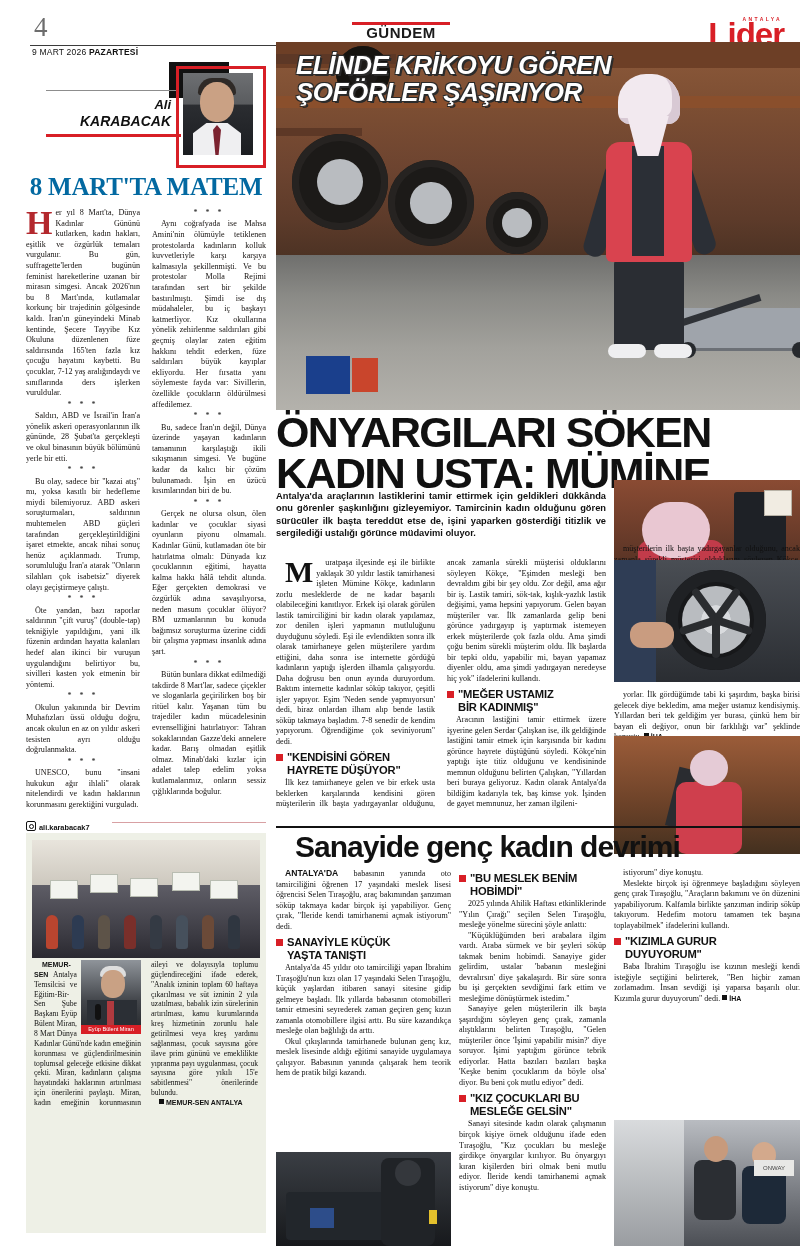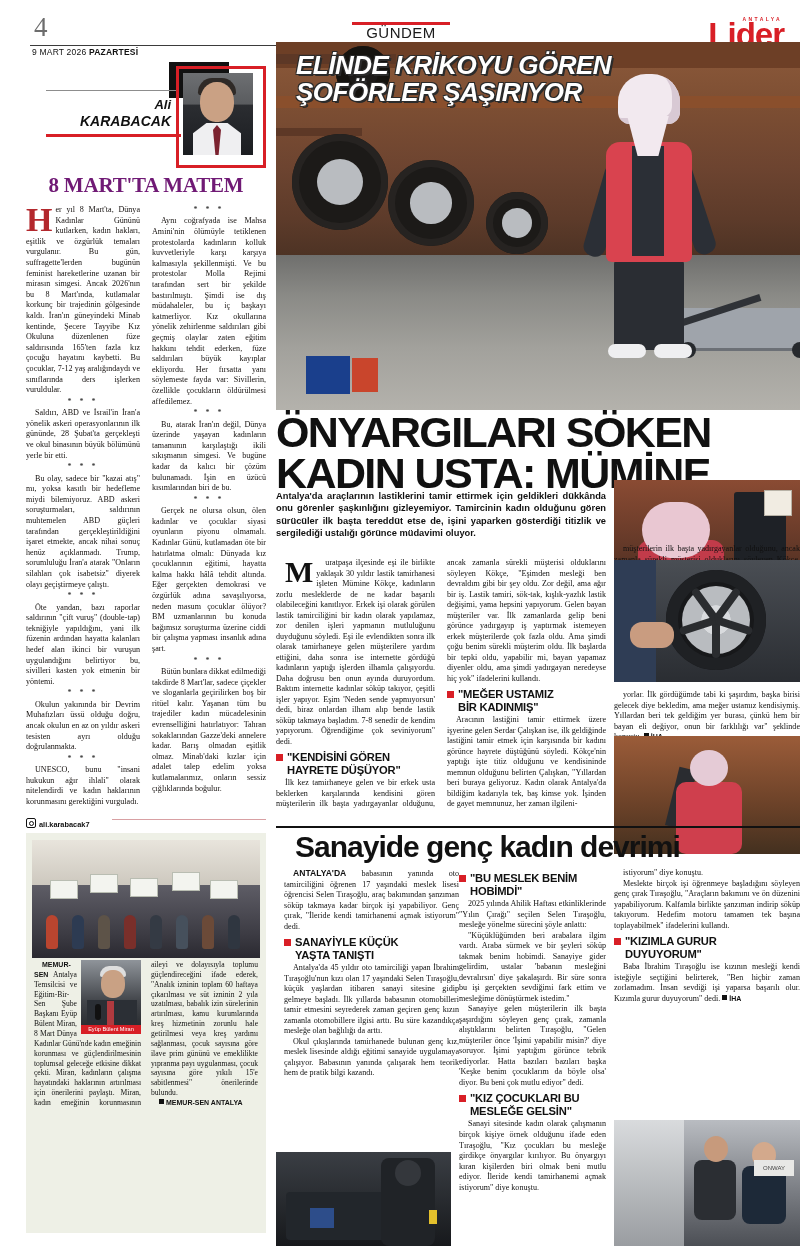--- a/index.html
+++ b/index.html
@@ -12,21 +12,21 @@
   
   .masthead{position:absolute;left:0;top:0;width:800px;height:52px;}
   .folio{position:absolute;left:34px;top:14px;font-family:"Liberation Serif",serif;
          font-size:27px;color:#6d6d6d;line-height:1;}
   .folio-rule{position:absolute;left:30px;top:45px;width:270px;height:1px;background:#3b3b3b;}
   .dateline{position:absolute;left:32px;top:47px;font-family:"Liberation Sans",sans-serif;
             font-size:8.5px;letter-spacing:.2px;color:#111;white-space:nowrap;}
   .dateline b{font-weight:700;}
   .section-rule{position:absolute;left:352px;top:22px;width:98px;height:3px;background:#d81f26;}
   .section-name{position:absolute;left:352px;top:24px;width:98px;text-align:center;
-      font-family:"Liberation Sans",sans-serif;font-size:15px;letter-spacing:.5px;color:#1b1b1b;}
+      font-family:"Liberation Sans",sans-serif;font-size:15px;letter-spacing:.5px;color:#1b1b1b;font-weight:bold;}
   .section-underline{position:absolute;left:345px;top:45px;width:112px;height:1px;background:#3b3b3b;}
   .logo{position:absolute;right:16px;top:16px;text-align:right;}
   .logo-sub{font-family:"Liberation Sans",sans-serif;font-size:5px;font-weight:700;
     letter-spacing:2.4px;color:#d81f26;margin-right:2px;display:block;text-align:right;}
   .logo-main{font-family:"Liberation Sans",sans-serif;font-weight:700;
     font-size:33px;line-height:.8;color:#d81f26;letter-spacing:-1px;display:block;}
   .logo-bar{width:92px;height:4px;background:#d81f26;margin-left:auto;margin-top:1px;}
 
   
   .col-left{position:absolute;left:26px;top:62px;width:240px;}
@@ -43,21 +43,21 @@
       clip-path:polygon(28% 0,72% 0,100% 30%,100% 100%,0 100%,0 30%);}
   .author-photo .tie{position:absolute;left:30px;top:52px;width:8px;height:30px;background:#7b2330;
       clip-path:polygon(50% 0,100% 16%,70% 100%,30% 100%,0 16%);}
   .author-line-top{position:absolute;left:20px;top:28px;width:130px;height:1px;background:#8d8d8d;}
   .author-line-bot{position:absolute;left:20px;top:72px;width:135px;height:3px;background:#d81f26;}
   .author-name{position:absolute;left:0;top:34px;width:145px;text-align:right;
       font-family:"Liberation Sans",sans-serif;font-style:italic;font-weight:700;
       font-size:14px;line-height:1.22;color:#111;}
   .author-name .fn{font-size:13px;margin-top:8px;}
   .col-headline{margin-top:6px;text-align:center;font-family:"Liberation Serif",serif;
-      font-weight:700;font-size:21px;letter-spacing:-.2px;color:#701a75;}
+      font-weight:700;font-size:25px;letter-spacing:-.2px;color:#0369a1;}
 
   .twocol{column-count:2;column-gap:12px;margin-top:7px;
      font-family:"Liberation Serif",serif;font-size:8.1px;line-height:1.31;text-align:justify;
      color:#15110f;}
   .twocol p{margin:0 0 0 0;text-indent:9px;}
   .twocol p.noind{text-indent:0;}
   .dropcap::first-letter{float:left;font-size:34px;line-height:.82;font-weight:700;
       color:#b3282d;padding:1px 3px 0 0;font-family:"Liberation Serif",serif;}
   .stars{text-align:center;font-size:8px;letter-spacing:3px;color:#111;margin:1px 0;}
 
@@ -181,21 +181,21 @@
   .subh .sq{display:inline-block;width:7px;height:7px;background:#d81f26;margin-right:4px;vertical-align:0px;}
   .subh .l2{display:block;margin-left:11px;}
   .endmark{display:inline-block;width:5px;height:5px;background:#111;margin-right:2px;vertical-align:1px;}
 
   
   .sec-h{position:absolute;left:276px;top:832px;width:524px;
      font-family:"Liberation Sans",sans-serif;font-weight:700;font-size:30px;line-height:1;
      letter-spacing:-1px;color:#111;margin-left:19px;}
   .sec-rule{position:absolute;left:276px;top:826px;width:524px;height:2px;background:#111;}
   .art2{position:absolute;left:276px;top:868px;width:175px;
-     font-family:"Liberation Serif",serif;font-size:8.1px;line-height:1.3;text-align:justify;margin-left:8px;}
+     font-family:"Liberation Serif",serif;font-size:8.1px;line-height:1.3;text-align:justify;}
   .art2 p{margin:0;text-indent:9px;}
   .art3{position:absolute;left:459px;top:868px;width:147px;
      font-family:"Liberation Serif",serif;font-size:8.1px;line-height:1.3;text-align:justify;}
   .art3 p{margin:0;text-indent:9px;}
   .art4{position:absolute;left:614px;top:868px;width:186px;
      font-family:"Liberation Serif",serif;font-size:8.1px;line-height:1.3;text-align:justify;}
   .art4 p{margin:0;text-indent:9px;}
   .lead2{font-weight:700;font-family:"Liberation Sans",sans-serif;font-size:8.6px;}
 
   .photo4{position:absolute;left:276px;top:1152px;width:175px;height:94px;overflow:hidden;background:#1d2024;}
@@ -266,21 +266,21 @@
       <p>Bu olay, sadece bir "kazai atış" mı, yoksa kasıtlı bir hedefleme miydi bilemiyoruz. ABD askeri soruşturmaları, saldırının muhtemelen ABD güçleri tarafından gerçekleştirildiğini işaret etmekte, ancak nihai sonuç henüz açıklanmadı. Trump, sorumluluğu İran'a atarak "Onların silahları çok isabetsiz" diyerek olayı geçiştirmeye çalıştı.</p>
       <div class="stars">* * *</div>
       <p>Öte yandan, bazı raporlar saldırının "çift vuruş" (double-tap) tekniğiyle yapıldığını, yani ilk füzenin ardından hayatta kalanları hedef alan ikinci bir vuruşun uygulandığını belirtiyor bu, sivilleri kasten yok etmenin bir yöntemi.</p>
       <div class="stars">* * *</div>
       <p>Okulun yakınında bir Devrim Muhafızları üssü olduğu doğru, ancak okulun en az on yıldır askeri tesisten ayrı olduğu doğrulanmakta.</p>
       <div class="stars">* * *</div>
       <p>UNESCO, bunu "insani hukukun ağır ihlali" olarak nitelendirdi ve kadın haklarının korunmasını gerektiğini vurguladı.</p>
       <div class="stars">* * *</div>
       <p>Aynı coğrafyada ise Mahsa Amini'nin ölümüyle tetiklenen protestolarda kadınların kolluk kuvvetleriyle karşı karşıya kalmasıyla şekillenmişti. Ve bu protestolar Molla Rejimi tarafından sert bir şekilde bastırılmıştı. Şimdi ise dış müdahaleler, bu iç başkayı katmerliyor. Kız okullarına yönelik zehirlenme saldırıları gibi geçmiş olaylar zaten eğitim hakkını tehdit ederken, füze saldırıları büyük kayıplar ekliyordu. Her fırsatta yanı söylemeste fayda var: Sivillerin, özellikle çocukların öldürülmesi affedilemez.</p>
       <div class="stars">* * *</div>
-      <p>Bu, atarak İran'ın değil, Dünya üzerinde yaşayan kadınların tamamının karşılaştığı ikili sıkışmanın simgesi. Ve bugüne kadar da kalıcı bir çözüm bulunamadı. İşin en üzücü kısımlarından biri de bu.</p>
+      <p>Bu, sadece İran'ın değil, Dünya üzerinde yaşayan kadınların tamamının karşılaştığı ikili sıkışmanın simgesi. Ve bugüne kadar da kalıcı bir çözüm bulunamadı. İşin en üzücü kısımlarından biri de bu.</p>
       <div class="stars">* * *</div>
       <p>Gerçek ne olursa olsun, ölen kadınlar ve çocuklar siyasi oyunların piyonu olmamalı. Kadınlar Günü, kutlamadan öte bir hatırlatma olmalı: Dünyada kız çocuklarının eğitimi, hayatta kalma hakkı hâlâ tehdit altında. Eğer gerçekten demokrasi ve özgürlük adına savaşılıyorsa, neden masum çocuklar ölüyor? BM uzmanlarının bu konuda bağımsız soruşturma üzerine ciddi bir çalışma yapması insanlık adına şart.</p>
       <div class="stars">* * *</div>
       <p>Bütün bunlara dikkat edilmediği takdirde 8 Mart'lar, sadece çiçekler ve sloganlarla geçirilirken boş bir ritüel kalır. Yaşanan tüm bu trajediler kadın mücadelesinin evrenselliğini hatırlatıyor: Tahran sokaklarından Gazze'deki annelere kadar. Barış olmadan eşitlik olmaz. Minab'daki kızlar için adalet talep edelim yoksa kutlamalarımız, onların sessiz çığlıklarında boğulur.</p>
     </div>
 
     <div class="handle">
       <span class="ig"></span><span class="txt">ali.karabacak7</span>
       <span class="hr"></span>
     </div>

